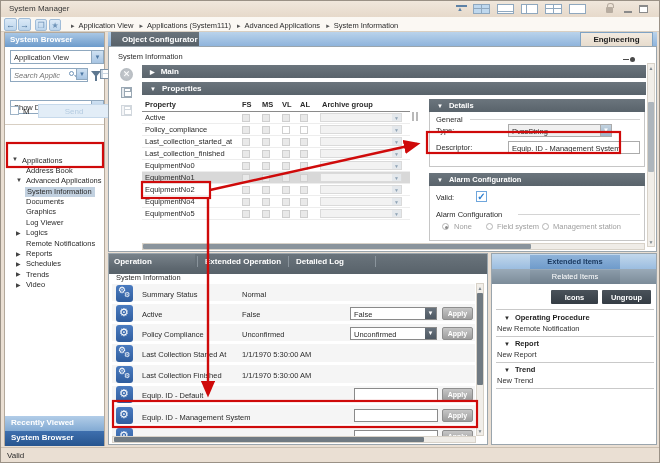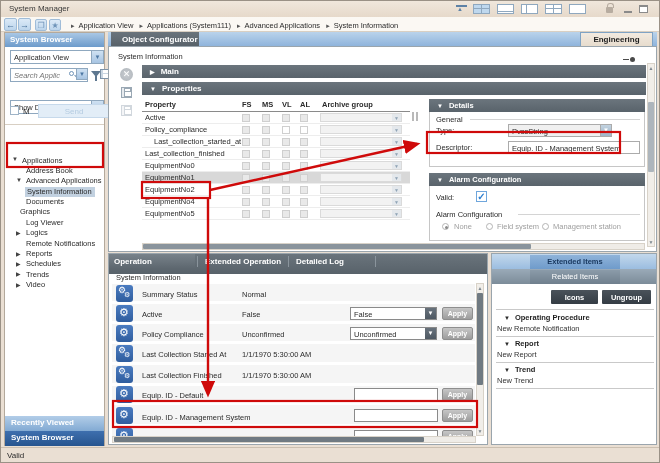--- a/index.html
+++ b/index.html
@@ -208,21 +208,21 @@
         <span class="arrow" style="left:11px;">▼</span>
         <span class="lbl" style="left:21px;">Advanced Applications</span>
       </div>
       <div class="titem selected">
         <span class="lbl" style="left:20px;">System Information</span>
       </div>
       <div class="titem">
         <span class="lbl" style="left:21px;">Documents</span>
       </div>
       <div class="titem">
-        <span class="lbl" style="left:15px;">Graphics</span>
+        <span class="lbl" style="left:21px;">Graphics</span>
       </div>
       <div class="titem">
         <span class="lbl" style="left:21px;">Log Viewer</span>
       </div>
       <div class="titem">
         <span class="arrow" style="left:11px;">▶</span>
         <span class="lbl" style="left:21px;text-align:right;">Logics</span>
       </div>
       <div class="titem">
         <span class="lbl" style="left:21px;">Remote Notifications</span>
@@ -299,21 +299,21 @@
         <span class="pcell" style="left:3px;">Policy_compliance</span>
         <span class="pcb" style="left:100px;"></span>
           <span class="pcb" style="left:120px;"></span>
           <span class="pcb" style="left:140px; background:#fff;"></span>
           <span class="pcb" style="left:158px; background:#fff;"></span>
         <span class="pdd">
             <span class="b">▼</span>
           </span>
       </div>
       <div class="prow">
-        <span class="pcell" style="left:12px;">Last_collection_started_at</span>
+        <span class="pcell" style="left:3px;">Last_collection_started_at</span>
         <span class="pcb" style="left:100px;"></span>
           <span class="pcb" style="left:120px;"></span>
           <span class="pcb" style="left:140px;"></span>
           <span class="pcb" style="left:158px;"></span>
         <span class="pdd">
             <span class="b">▼</span>
           </span>
       </div>
       <div class="prow">
         <span class="pcell" style="left:3px;">Last_collection_finished</span>

